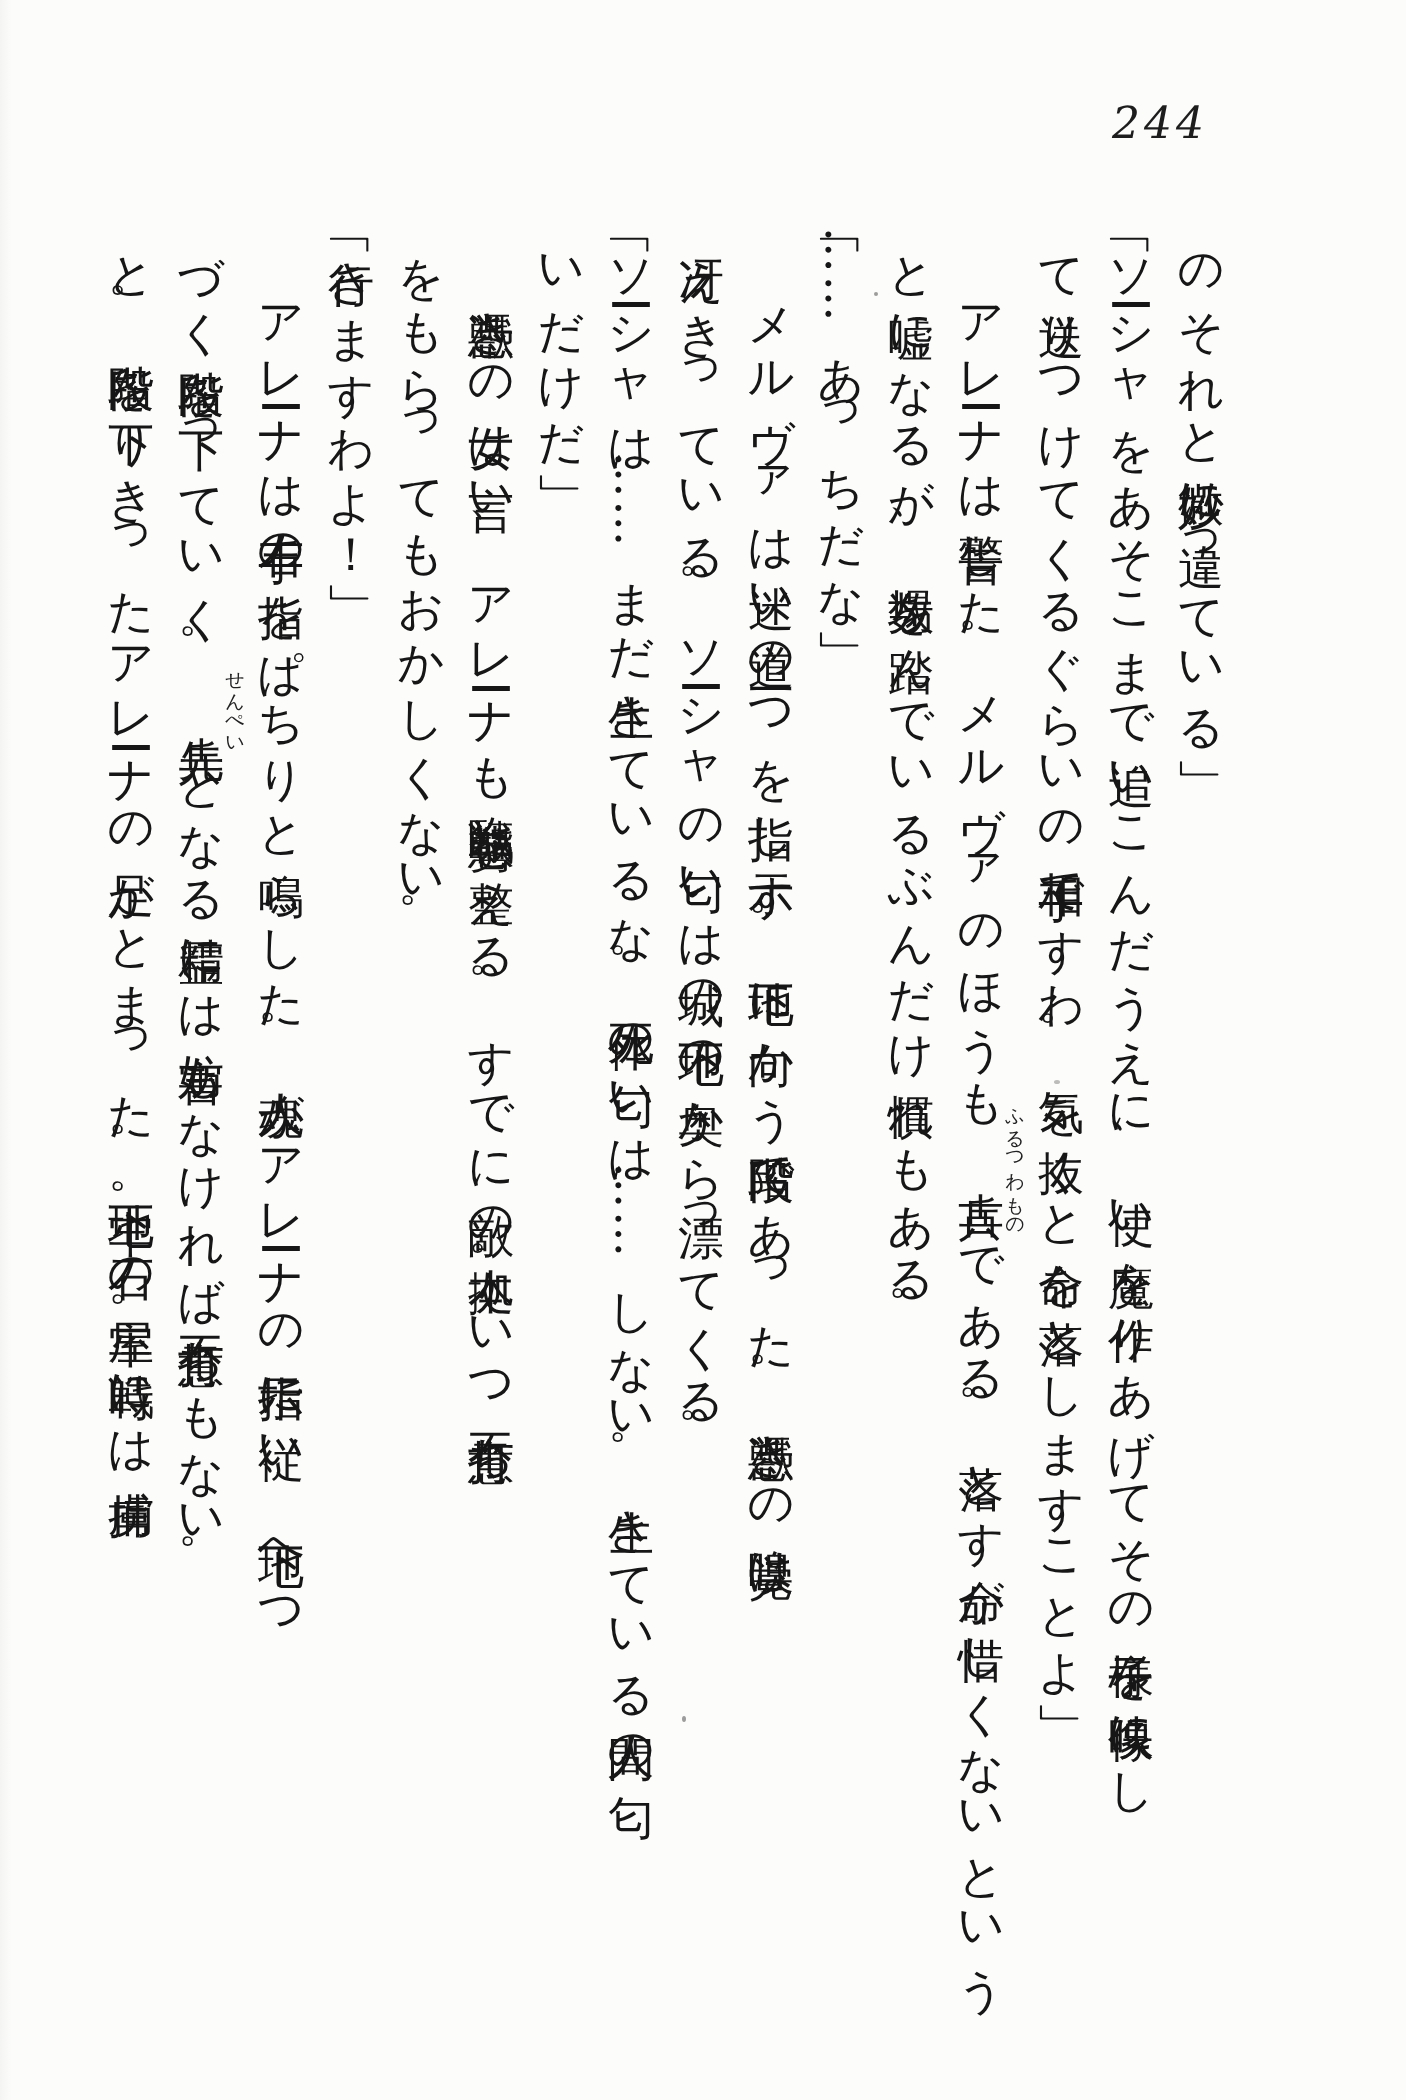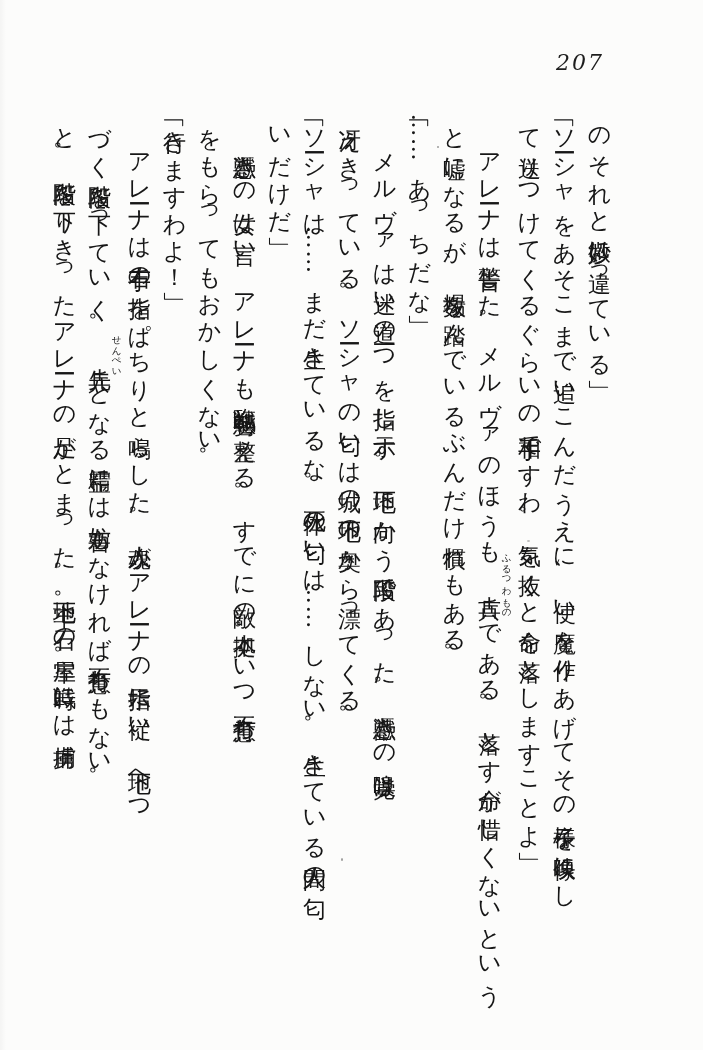--- a/index.html
+++ b/index.html
@@ -60,21 +60,21 @@
     background: rgba(40,40,40,0.45);
   }
   .speck.s1 { left: 437px; top: 146px; width: 2px; height: 2px; }
   .speck.s2 { left: 341px; top: 858px; width: 2px; height: 3px; }
   .speck.s3 { left: 527px; top: 540px; width: 3px; height: 2px; background: rgba(40,40,40,0.3); }
 </style>
 </head>
 <body>
 
 <div class="book-page">
-  <div class="page-number">207</div>
+  <div class="page-number">244</div>
 
   <div class="text-block">
       <p class="col">のそれと微妙に違っている」</p>
       <p class="col">「ソーシャをあそこまで追いこんだうえに、使い魔を作りあげてその様子を映像にし</p>
       <p class="col">て送りつけてくるぐらいの相手ですわ。気を抜くと命を落としますことよ」</p>
       <p class="col indent">アレーナは警告した。メルヴァのほうも<ruby>古兵<rt>ふるつわもの</rt></ruby>である。落とす命が惜しくないという</p>
       <p class="col">と嘘になるが、場数を踏んでいるぶんだけ慣れもある。</p>
       <p class="col">「……あっちだな」</p>
       <p class="col indent">メルヴァは迷い道の一つを指し示す。地下に向かう階段であった。獣憑きの嗅覚は</p>
       <p class="col">冴えきっている。ソーシャの匂いは城の地下の奥から漂ってくる。</p>

